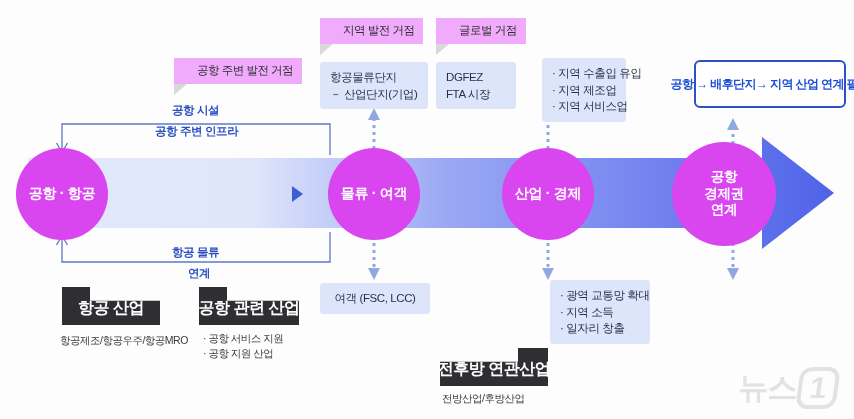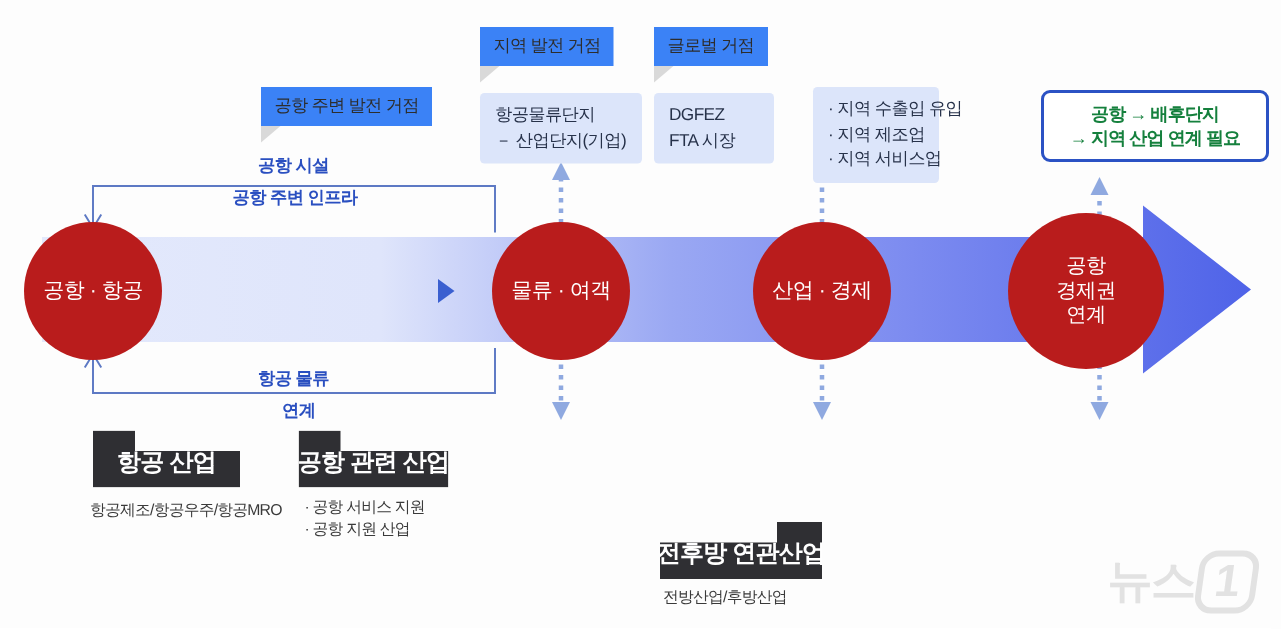--- a/index.html
+++ b/index.html
@@ -24,27 +24,27 @@
     position: absolute;
     left: 0; top: 0;
     width: 854px; height: 419px;
     pointer-events: none;
   }
 
   
   .node {
     position: absolute;
     border-radius: 50%;
-    background: #b91c1c;
+    background: #d946ef;
     color: #ffffff;
     display: flex;
     align-items: center;
     justify-content: center;
     text-align: center;
-    font-weight: normal;
+    font-weight: bold;
     letter-spacing: -0.3px;
     line-height: 1.22;
     box-sizing: border-box;
   }
   .node-lines { width: 100%; }
   .node-lines span { display: block; }
 
   
   .pill {
     position: absolute;
@@ -63,25 +63,25 @@
     position: absolute;
     width: 0; height: 0;
     border-left: 11px solid #3a5fd0;
     border-top: 8px solid transparent;
     border-bottom: 8px solid transparent;
   }
 
   
   .gtip {
     position: absolute;
-    background: #3b82f6;
+    background: #f0abfc;
     color: #2d2d2d;
     font-size: 11.5px;
     letter-spacing: -0.5px;
-    padding: 5px 9px 6px 9px;
+    padding: 5px 9px 6px 23px;
     white-space: nowrap;
     box-sizing: border-box;
   }
   .gtip::after {
     content: "";
     position: absolute;
     left: 0;
     top: 100%;
     width: 0; height: 0;
     border-left: 13px solid #d9d9d9;
@@ -130,27 +130,26 @@
     white-space: nowrap;
   }
   .dcap span { display: block; }
 
   
   .callout {
     position: absolute;
     border: 2px solid #2b52c4;
     border-radius: 6px;
     background: #ffffff;
-    color: #15803d;
+    color: #1d4ed8;
     font-size: 12px;
     font-weight: bold;
     letter-spacing: -0.6px;
     line-height: 1.35;
     display: flex;
-    flex-direction: column;
     align-items: center;
     justify-content: center;
     text-align: center;
     box-sizing: border-box;
   }
   .callout span { display: block; white-space: nowrap; }
 
   
   .clabel {
     position: absolute;
@@ -284,21 +283,29 @@
     <span>항공물류단지</span>
     <span>－ 산업단지(기업)</span>
   </div>
 
   <div class="btip" style="left:542px; top:58px; width:84px;">
     <span>· 지역 수출입 유입</span>
     <span>· 지역 제조업</span>
     <span>· 지역 서비스업</span>
   </div>
 
-
+  <div class="btip" style="left:320px; top:283px; width:110px; text-align:center;">
+    <span>여객 (FSC, LCC)</span>
+  </div>
+
+  <div class="btip" style="left:550px; top:280px; width:100px;">
+    <span>· 광역 교통망 확대</span>
+    <span>· 지역 소득</span>
+    <span>· 일자리 창출</span>
+  </div>
 
 
   <div class="dtag notch-left" style="left:62px; top:287px; width:98px; height:38px;">
     <span>항공 산업</span>
   </div>
   <div class="dcap" style="left:60px; top:333px;">
     <span>항공제조/항공우주/항공MRO</span>
   </div>
 
   <div class="dtag notch-left" style="left:199px; top:287px; width:100px; height:38px;">

